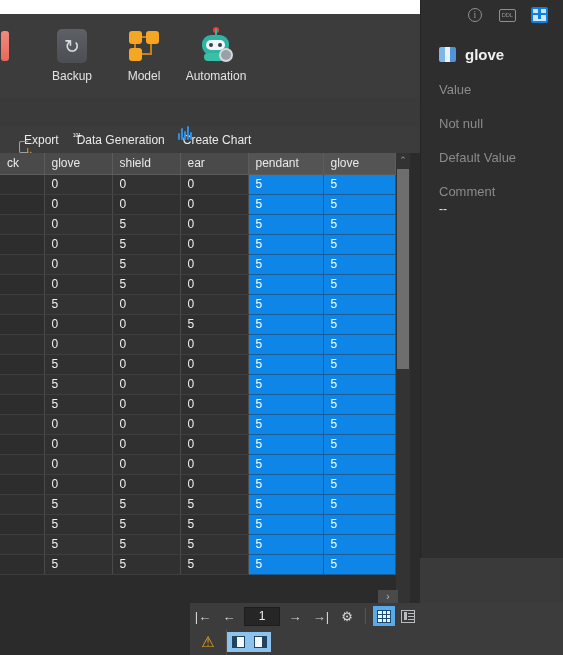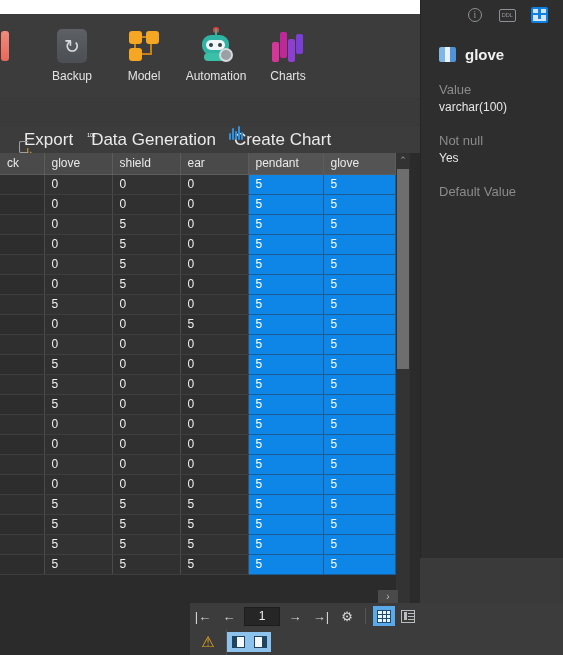--- a/index.html
+++ b/index.html
@@ -112,21 +112,21 @@
   .info-field { padding: 0 0 0 18px; margin-top: 19px; }
   .info-field .k { color: #8b8b8b; font-size: 13px; }
   .info-field .v { color: #e6e6e6; font-size: 12px; margin-top: 3px; }
 
   
   .grid-tools {
     position: absolute; left: 0; top: 30px; width: 420px; height: 26px;
     background: #3c3c3c; display: flex; align-items: center; gap: 5px; padding-left: 0px;
   }
   .gt-item { display: flex; align-items: center; gap: 5px; padding: 0 4px; cursor: default; }
-  .gt-item .t { color: #eaeaea; font-size: 17px; white-space: nowrap; text-align: center; }
+  .gt-item .t { color: #eaeaea; font-size: 12px; white-space: nowrap; text-align: center; }
   .gt-item.cut { width: 10px; overflow: hidden; padding-left: 0; }
 
   .ic-export { position: relative; width: 15px; height: 14px; }
   .ic-export .bx { position: absolute; left: 0; top: 1px; width: 10px; height: 12px; border: 1.4px solid #9aa0a4; border-radius: 2px; border-right-color: transparent; }
   .ic-export .ar { position: absolute; left: 6px; top: 8px; color: #e8a33d; font-size: 11px; line-height: 8px; }
   .ic-datagen { position: relative; width: 14px; height: 15px; background: #d6d9dc; border-radius: 2px; overflow: hidden; }
   .ic-datagen .top { position: absolute; left: 1px; top: 1px; right:1px; height: 5px; background: #8e9297; }
   .ic-datagen .bot { position: absolute; left: 1px; bottom: 1px; right: 1px; height: 7px; background: #1878d4; color: #fff; font-size: 5px; text-align: center; line-height: 7px; }
   .ic-chart2 { position: relative; width: 16px; height: 14px; }
   .ic-chart2 i { position: absolute; bottom: 0; width: 2px; background: #2f8fe0; border-radius: 1px; display: block; }
@@ -250,31 +250,20 @@
               <div class="face"></div>
             <div class="eye l"></div>
               <div class="eye r"></div>
             <div class="body"></div>
               <div class="clock"></div>
           </div>
         </div>
         <div class="lbl">Automation</div>
       </div>
 
-      <div class="rb-item">
-        <div class="gl">
-          <div class="ic-charts">
-              <i class="b1"></i>
-              <i class="b2"></i>
-              <i class="b3"></i>
-              <i class="b4"></i>
-            </div>
-        </div>
-        <div class="lbl">Charts</div>
-      </div>
 
     </div>
 
     <div class="avatar">
       <div class="ah"></div>
         <div class="ab"></div>
     </div>
   </div>
 
   <div class="body-area">
@@ -530,24 +519,26 @@
       </div>
     </div>
 
     <div class="info-title">
       <span class="col-icon"></span>
       <span class="nm">glove</span>
     </div>
 
     <div class="info-field">
       <div class="k">Value</div>
-      <div class="v">varchar(100)</div>
     </div>
     <div class="info-field">
       <div class="k">Not null</div>
-      <div class="v">Yes</div>
     </div>
     <div class="info-field">
       <div class="k">Default Value</div>
     </div>
+    <div class="info-field">
+      <div class="k">Comment</div>
+      <div class="v">--</div>
+    </div>
   </div>
 
 </div>
 
 </body></html>

